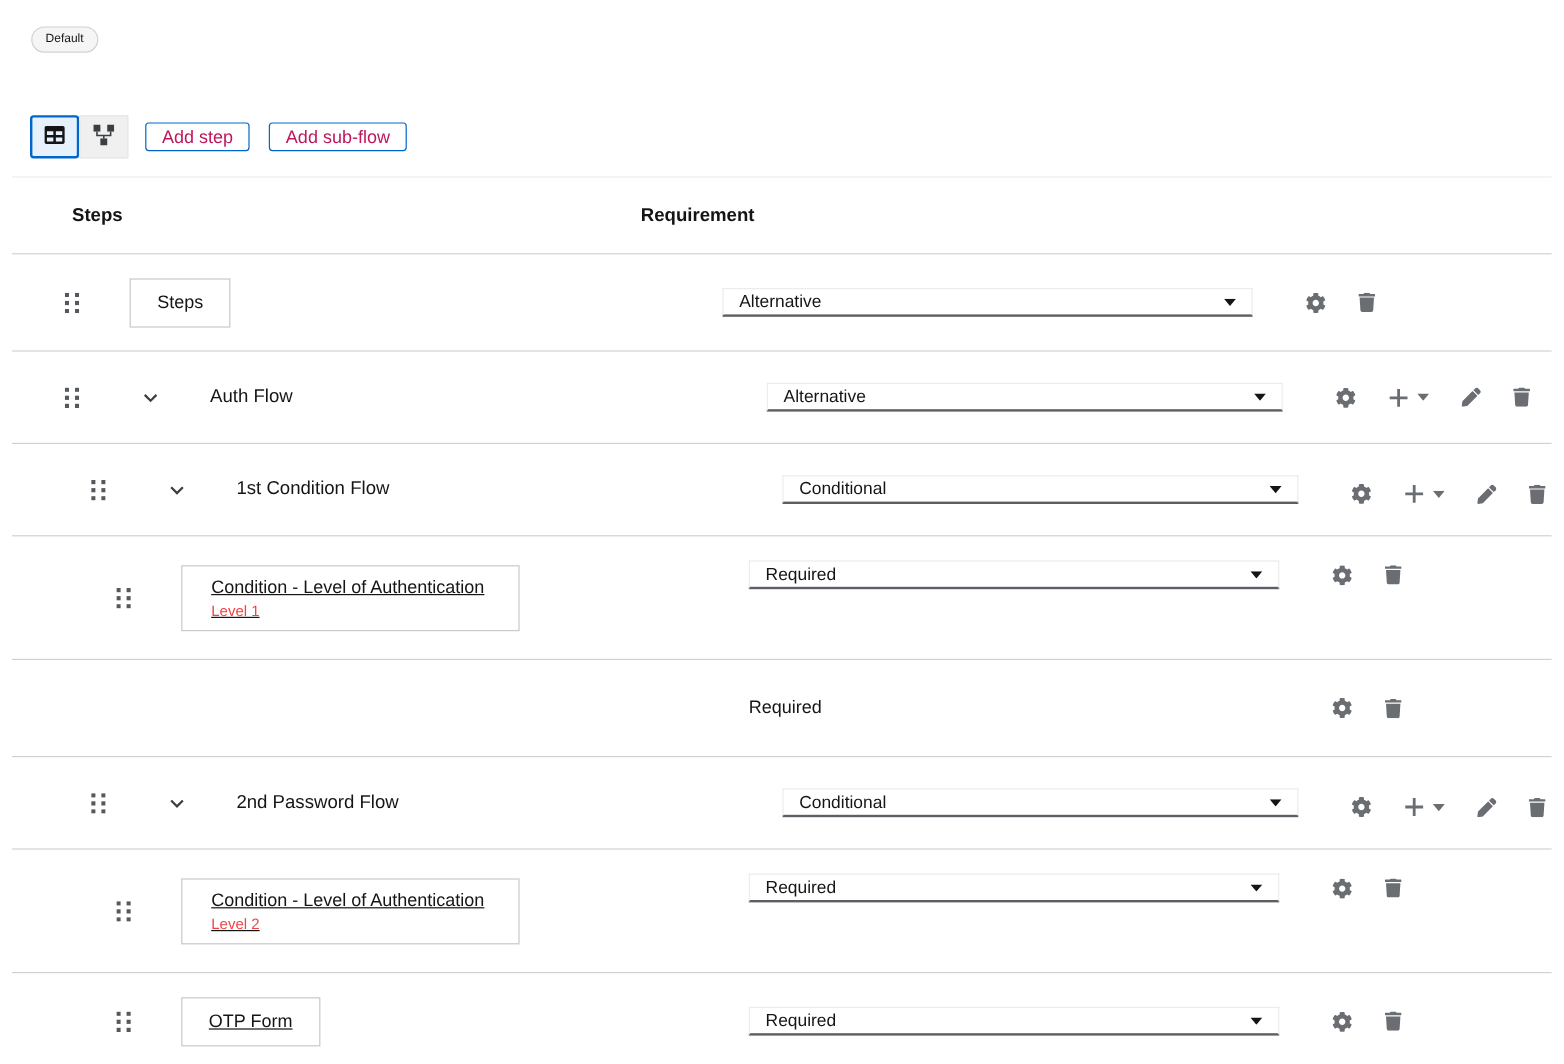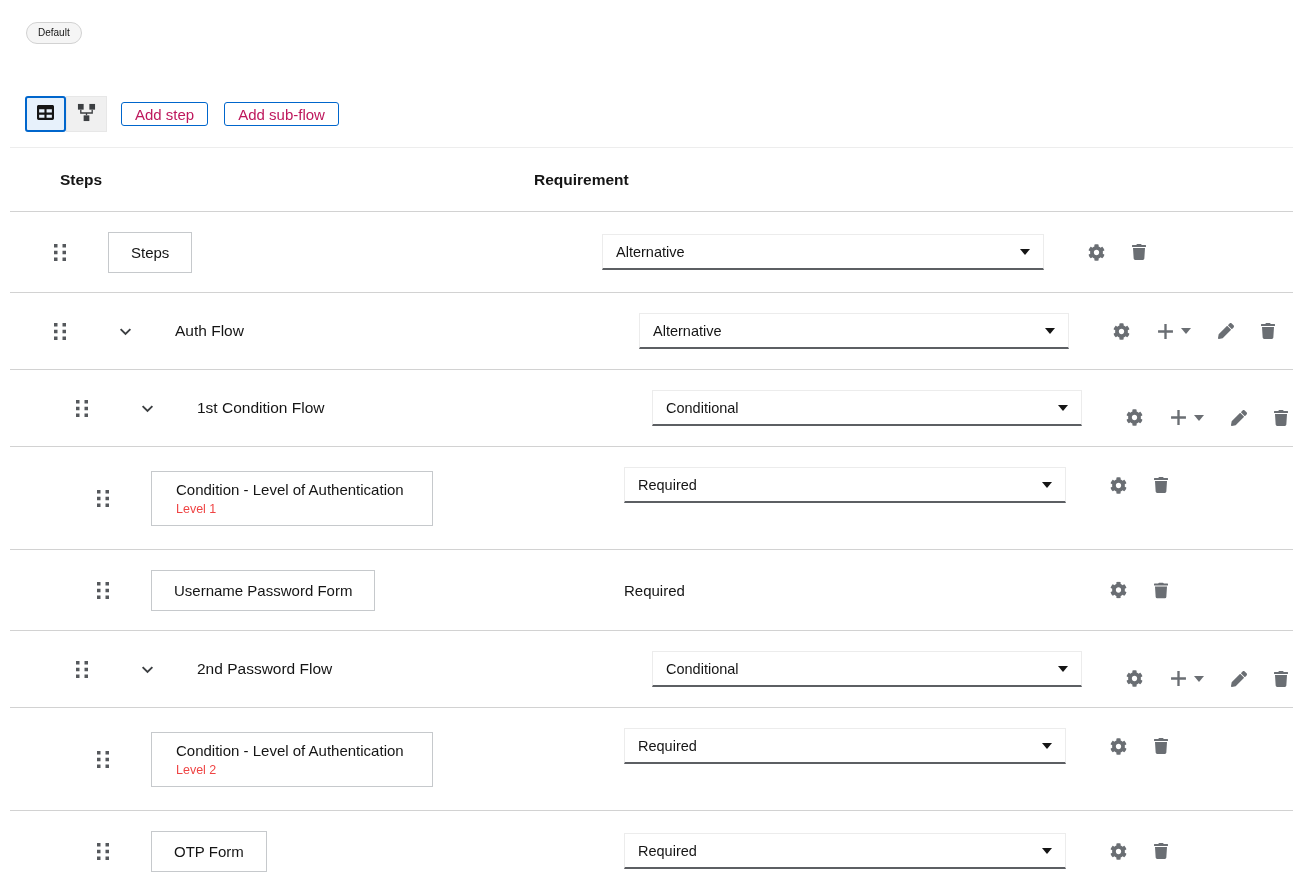--- a/index.html
+++ b/index.html
@@ -42,39 +42,39 @@
   .col-req { left:524px; }
 
   .row { position:relative; display:flex; align-items:center; border-bottom:1px solid #d2d2d2; }
   .rh-box  { height:81px; }
   .rh-flow { height:77px; }
   .rh-tall { height:103px; }
 
   .cell-steps { display:flex; align-items:center; }
   .lvl0 { padding-left:44px; }
   .lvl1 { padding-left:66px; }
-  .lvl2 { padding-left:87px; }
+  .lvl2 { padding-left:87px;text-decoration:underline; }
 
   .grip { color:#55585c; margin-right:42px; display:flex; cursor:grab; }
   .chev { color:#3c3f42; margin-left:11px; margin-right:43px; display:flex; cursor:pointer; }
 
   .step-box { border:1px solid #c6c9cc; background:#fff; padding:11px 22px; text-align:center; font-size:15px; }
   .step-box.two-line { text-align:left; padding:9px 28px 9px 24px; }
   .step-sub { font-size:12.5px; color:#ef4444; margin-top:4px; }
   .flow-label { font-size:15.5px; }
 
   .cell-req { position:absolute; top:50%; transform:translateY(-50%); display:flex; align-items:center; }
   .rh-tall .cell-req { top:20px; transform:none; }
   .ro-a { left:592px; }
   .ro-b { left:629px; }
   .ro-c { left:642px;align-items:flex-end; }
   .ro-d { left:614px; }
 
   .pf-select {
-    width:442px; height:36px; background:#fff;
+    width:442px; height:24px; background:#fff;
     border:1px solid #ececec; border-bottom:2px solid #5c5f63;
     display:flex; align-items:center; justify-content:space-between;
     padding:0 13px; font-size:14.5px; cursor:pointer;
   }
   .pf-select.narrow { width:430px; }
   .sel-caret { color:#151515; display:flex; margin-left:8px; }
   .req-text { font-size:15px; width:442px; }
 
   .actions { display:flex; align-items:center; margin-left:44px; }
   .icon-btn {
@@ -330,35 +330,20 @@
                 <span>
                   <svg width="14" height="16" viewBox="0 0 448 512" fill="currentColor">
                     <path d="M432 32H312l-9.4-18.7A24 24 0 0 0 281.1 0H166.8a23.72 23.72 0 0 0-21.4 13.3L136 32H16A16 16 0 0 0 0 48v32a16 16 0 0 0 16 16h416a16 16 0 0 0 16-16V48a16 16 0 0 0-16-16zM53.2 467a48 48 0 0 0 47.9 45h245.8a48 48 0 0 0 47.9-45L416 128H32z"></path>
                   </svg>
                 </span>
               </button>
             </div>
           </div>
         </div>
         <div class="row rh-box">
-          <div class="cell-steps lvl2">
-            <span class="grip">
-              <svg width="12" height="17" viewBox="0 0 12 17" fill="currentColor">
-                <rect x="0" y="0" width="3.5" height="3.5"></rect>
-                <rect x="8.5" y="0" width="3.5" height="3.5"></rect>
-                <rect x="0" y="6.75" width="3.5" height="3.5"></rect>
-                <rect x="8.5" y="6.75" width="3.5" height="3.5"></rect>
-                <rect x="0" y="13.5" width="3.5" height="3.5"></rect>
-                <rect x="8.5" y="13.5" width="3.5" height="3.5"></rect>
-              </svg>
-            </span>
-            <div class="step-box">
-              <div class="step-title">Username Password Form</div>
-            </div>
-          </div>
           <div class="cell-req ro-d">
             <span class="req-text">Required</span>
             <div class="actions">
               <button class="icon-btn">
                 <span>
                   <svg width="17" height="17" viewBox="0 0 512 512" fill="currentColor">
                     <path d="M487.4 315.7l-42.6-24.6c4.3-23.2 4.3-47 0-70.2l42.6-24.6c4.9-2.8 7.1-8.6 5.5-14-11.1-35.6-30-67.8-54.7-94.6-3.8-4.1-10-5.1-14.8-2.3L380.8 110c-17.9-15.4-38.5-27.3-60.8-35.1V25.8c0-5.6-3.9-10.5-9.4-11.7-36.7-8.2-74.3-7.8-109.2 0-5.5 1.2-9.4 6.1-9.4 11.7V75c-22.2 7.9-42.8 19.8-60.8 35.1L88.7 85.5c-4.9-2.8-11-1.9-14.8 2.3-24.7 26.7-43.6 58.9-54.7 94.6-1.7 5.4.6 11.2 5.5 14L67.3 221c-4.3 23.2-4.3 47 0 70.2l-42.6 24.6c-4.9 2.8-7.1 8.6-5.5 14 11.1 35.6 30 67.8 54.7 94.6 3.8 4.1 10 5.1 14.8 2.3l42.6-24.6c17.9 15.4 38.5 27.3 60.8 35.1v49.2c0 5.6 3.9 10.5 9.4 11.7 36.7 8.2 74.3 7.8 109.2 0 5.5-1.2 9.4-6.1 9.4-11.7v-49.2c22.2-7.9 42.8-19.8 60.8-35.1l42.6 24.6c4.9 2.8 11 1.9 14.8-2.3 24.7-26.7 43.6-58.9 54.7-94.6 1.5-5.5-.7-11.3-5.6-14.1zM256 336c-44.1 0-80-35.9-80-80s35.9-80 80-80 80 35.9 80 80-35.9 80-80 80z"></path>
                   </svg>
                 </span>
               </button>

